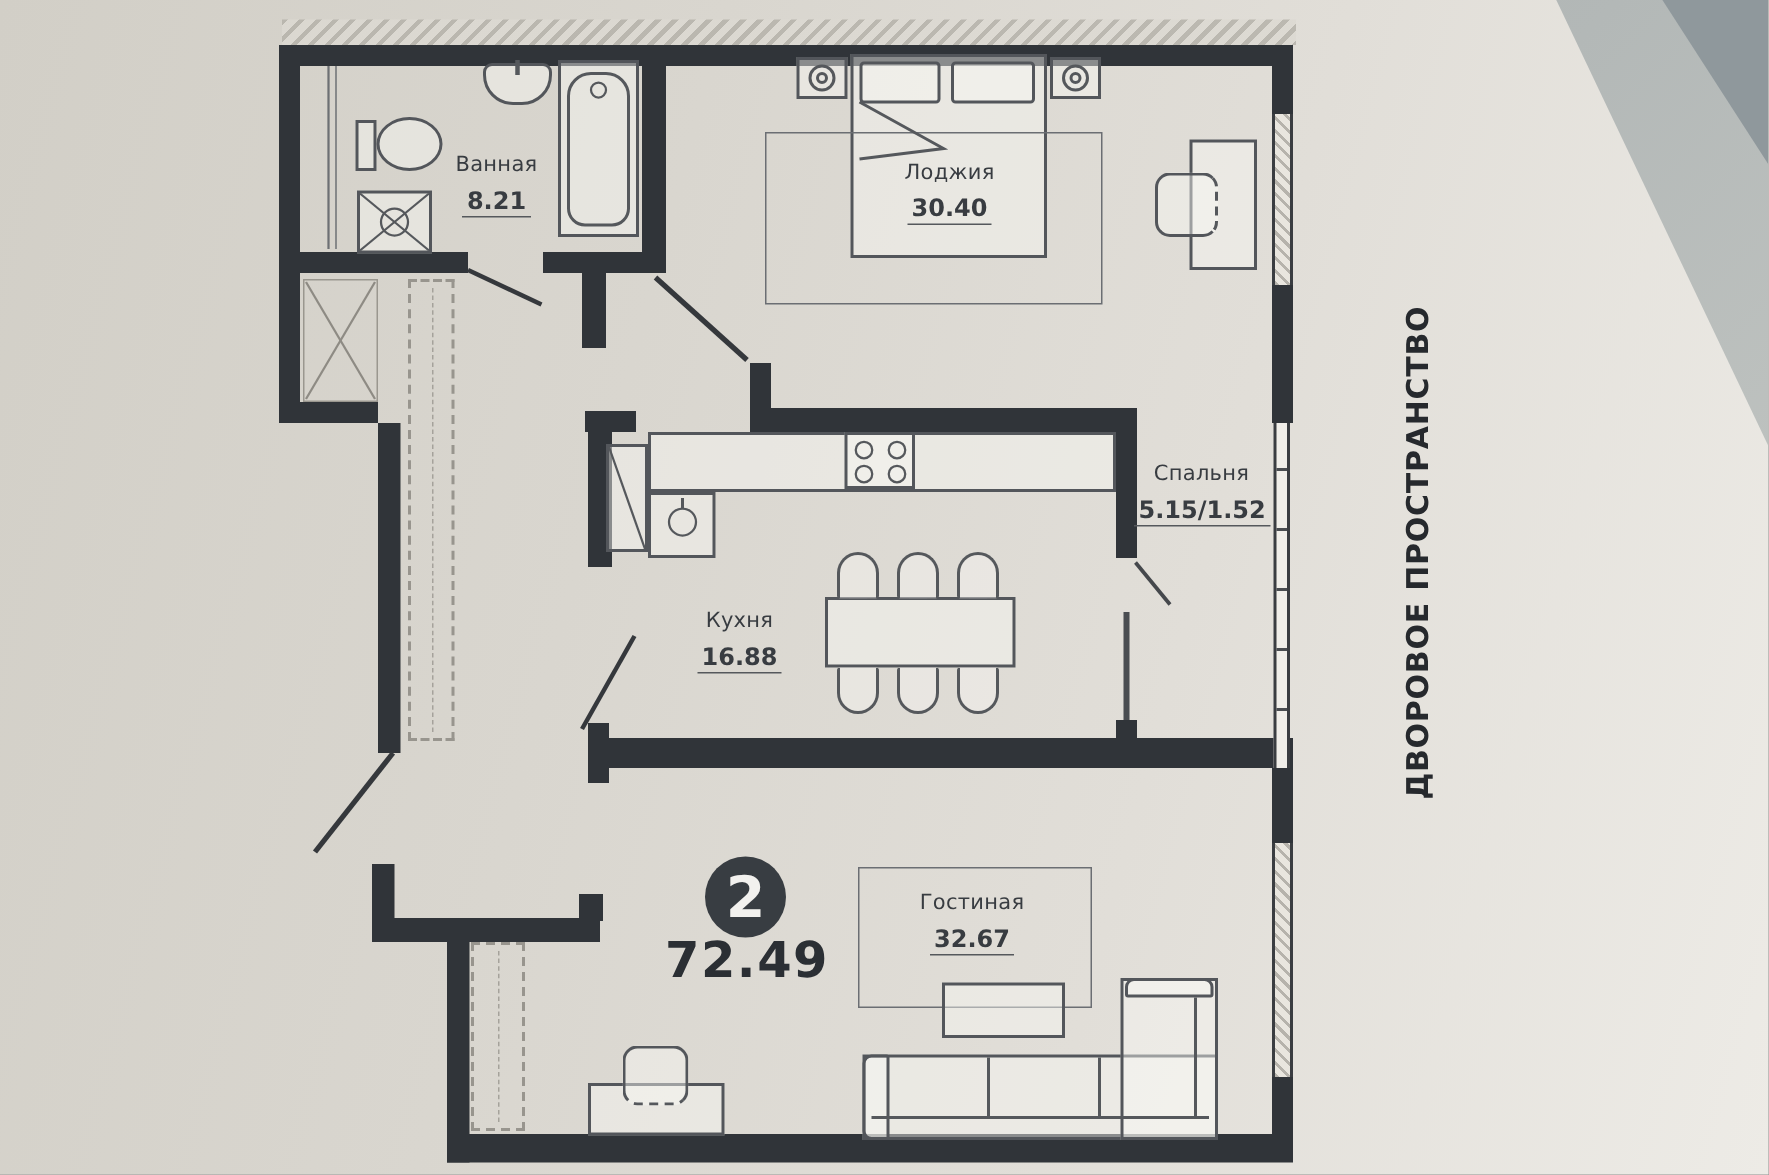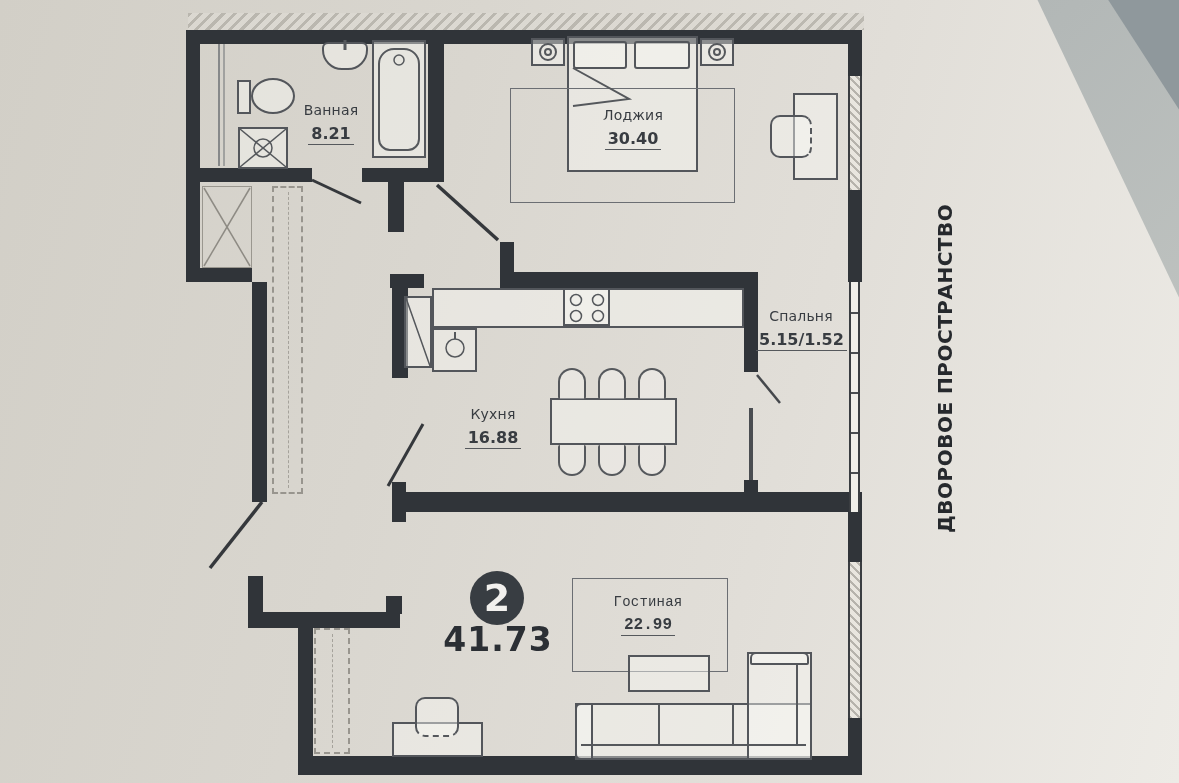--- a/index.html
+++ b/index.html
@@ -190,23 +190,23 @@
     <div class="rarea"><span>30.40</span></div>
   </div>
   <div class="rlabel" style="left:756px;top:306px;width:90px;">
     <div class="rname">Спальня</div>
     <div class="rarea"><span>5.15/1.52</span></div>
   </div>
   <div class="rlabel" style="left:453px;top:404px;width:80px;">
     <div class="rname">Кухня</div>
     <div class="rarea"><span>16.88</span></div>
   </div>
-  <div class="rlabel" style="left:598px;top:592px;width:100px;font-family:Liberation Mono, monospace;">
+  <div class="rlabel" style="left:598px;top:592px;width:100px;">
     <div class="rname">Гостиная</div>
-    <div class="rarea"><span>22.99</span></div>
+    <div class="rarea"><span>32.67</span></div>
   </div>
 
   <div class="badge">2</div>
-  <div class="total">41.73</div>
+  <div class="total">72.49</div>
 
   <div class="sidelabel">ДВОРОВОЕ ПРОСТРАНСТВО</div>
 
 </div>
 
 </body></html>

